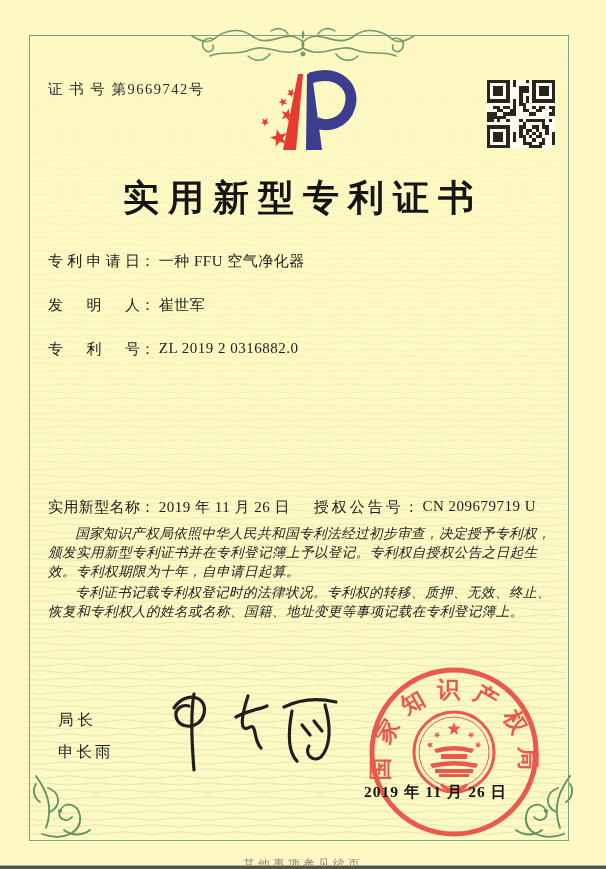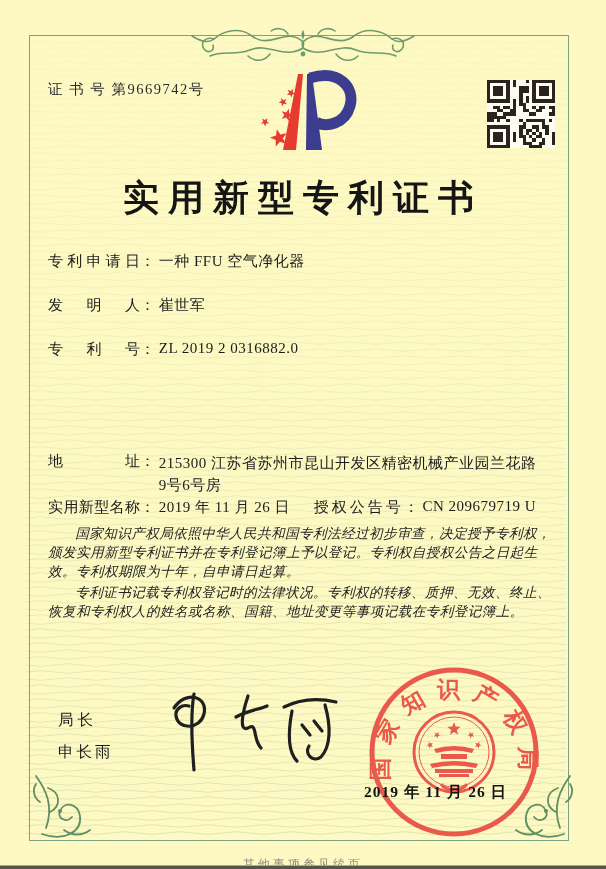--- a/index.html
+++ b/index.html
@@ -347,24 +347,20 @@
     <span class="fvalue">一种 FFU 空气净化器</span>
   </div>
   <div class="abs field-row" style="top:296px">
     <span class="flabel">发明人</span><span class="colon">：</span>
     <span class="fvalue">崔世军</span>
   </div>
   <div class="abs field-row" style="top:340px">
     <span class="flabel">专利号</span><span class="colon">：</span>
     <span class="fvalue">ZL 2019 2 0316882.0</span>
   </div>
-  <div class="abs field-row" style="top:452px">
-    <span class="flabel">地址</span><span class="colon">：</span>
-    <span class="fvalue wrap">215300 江苏省苏州市昆山开发区精密机械产业园兰花路9号6号房</span>
-  </div>
   <div class="abs field-row" style="top:498px">
     <span class="flabel">实用新型名称</span><span class="colon">：</span>
     <span class="fvalue">2019 年 11 月 26 日</span>
     <span class="flabel2">授权公告号</span><span class="colon">：</span>
     <span class="fvalue">CN 209679719 U</span>
   </div>
 
   <div class="abs paras">
     <p>国家知识产权局依照中华人民共和国专利法经过初步审查，决定授予专利权，颁发实用新型专利证书并在专利登记簿上予以登记。专利权自授权公告之日起生效。专利权期限为十年，自申请日起算。</p>
     <p>专利证书记载专利权登记时的法律状况。专利权的转移、质押、无效、终止、恢复和专利权人的姓名或名称、国籍、地址变更等事项记载在专利登记簿上。</p>

